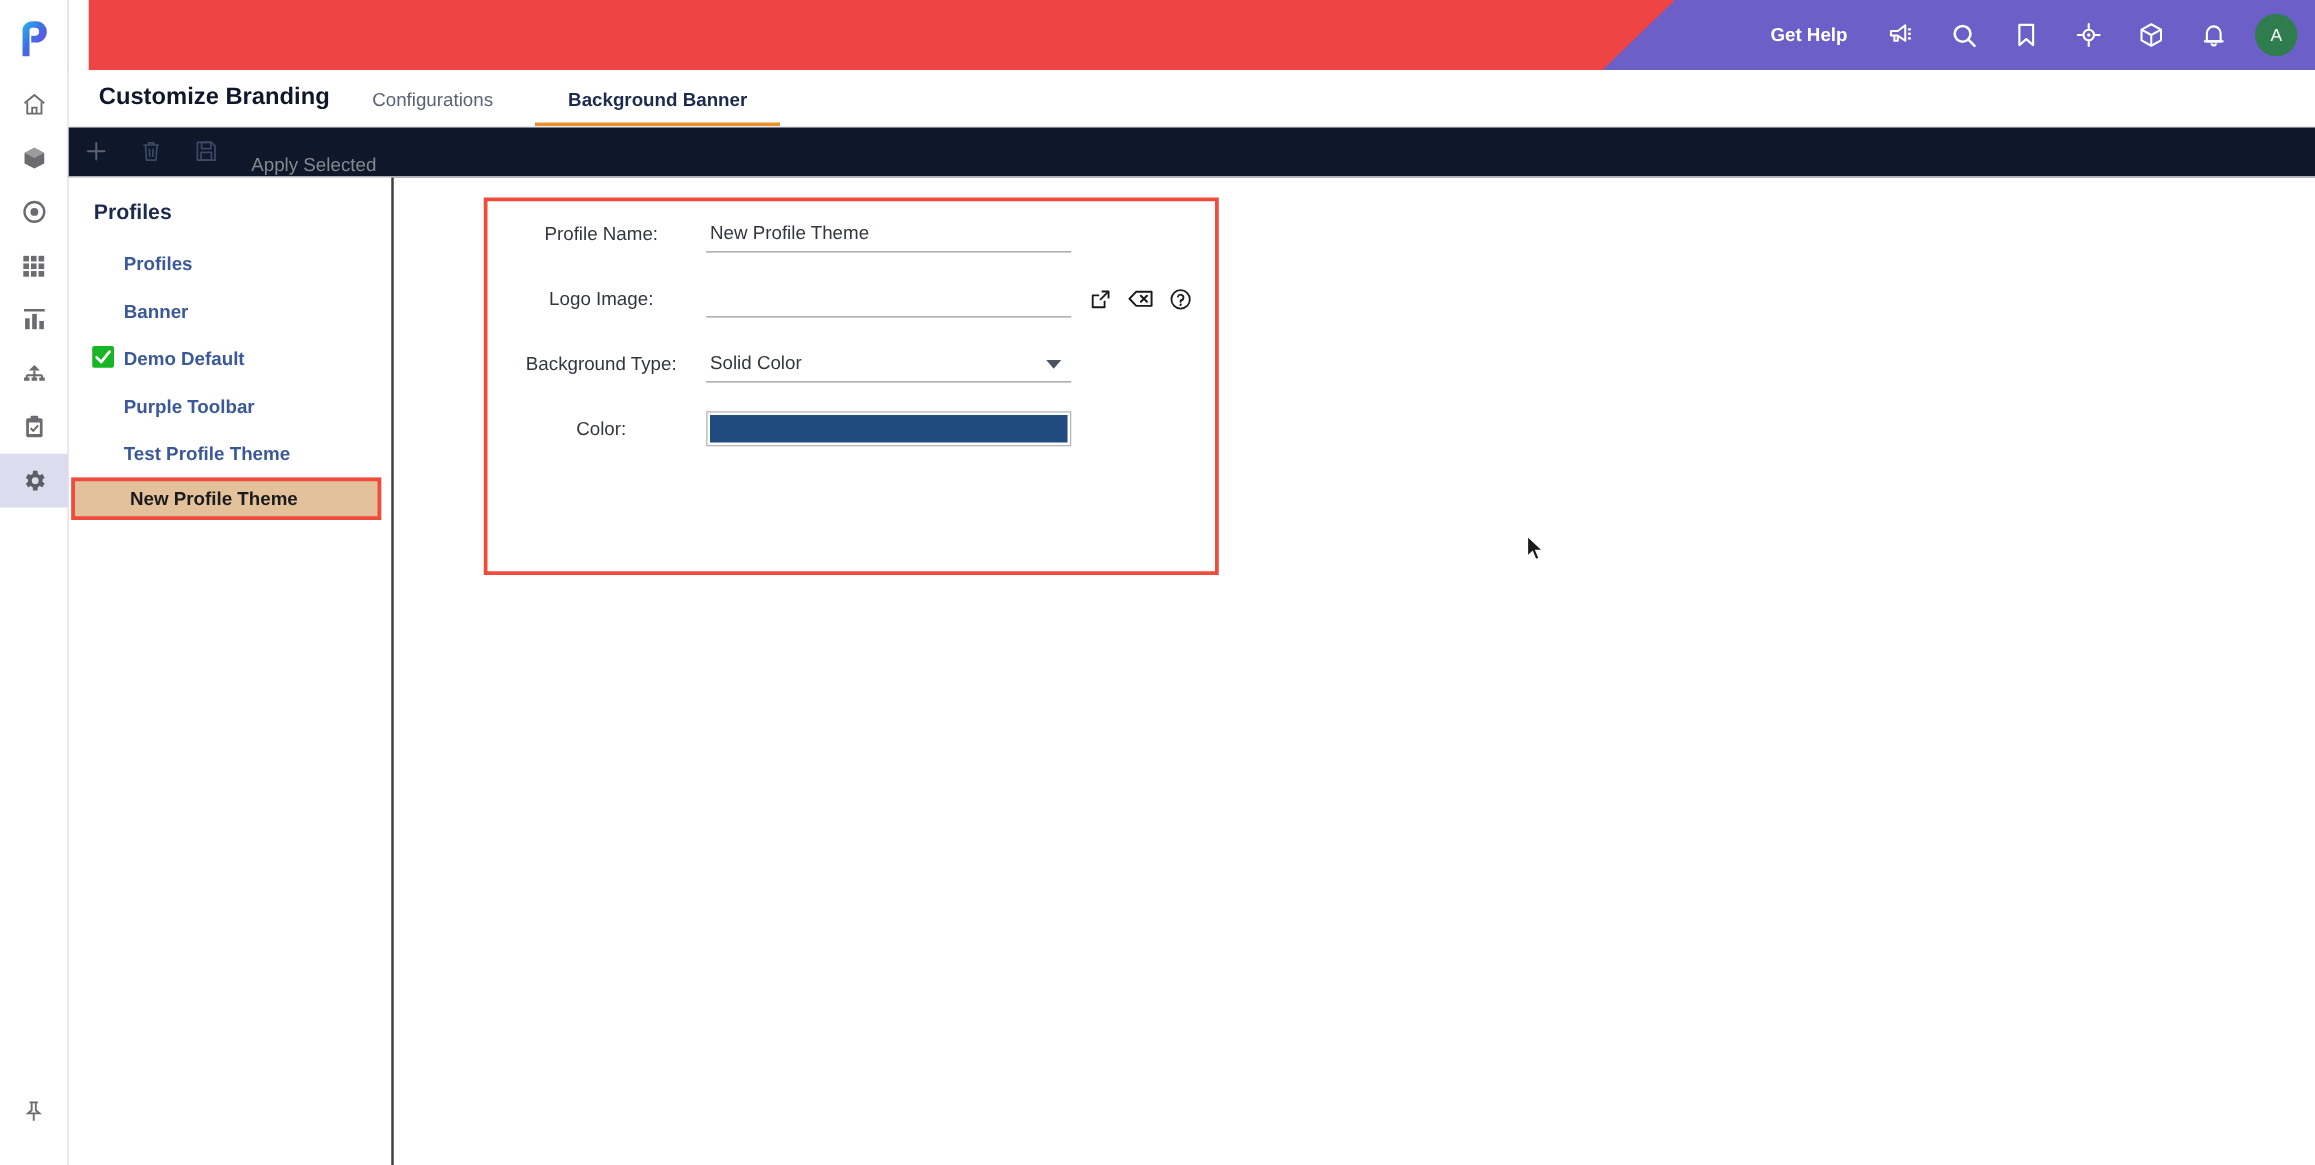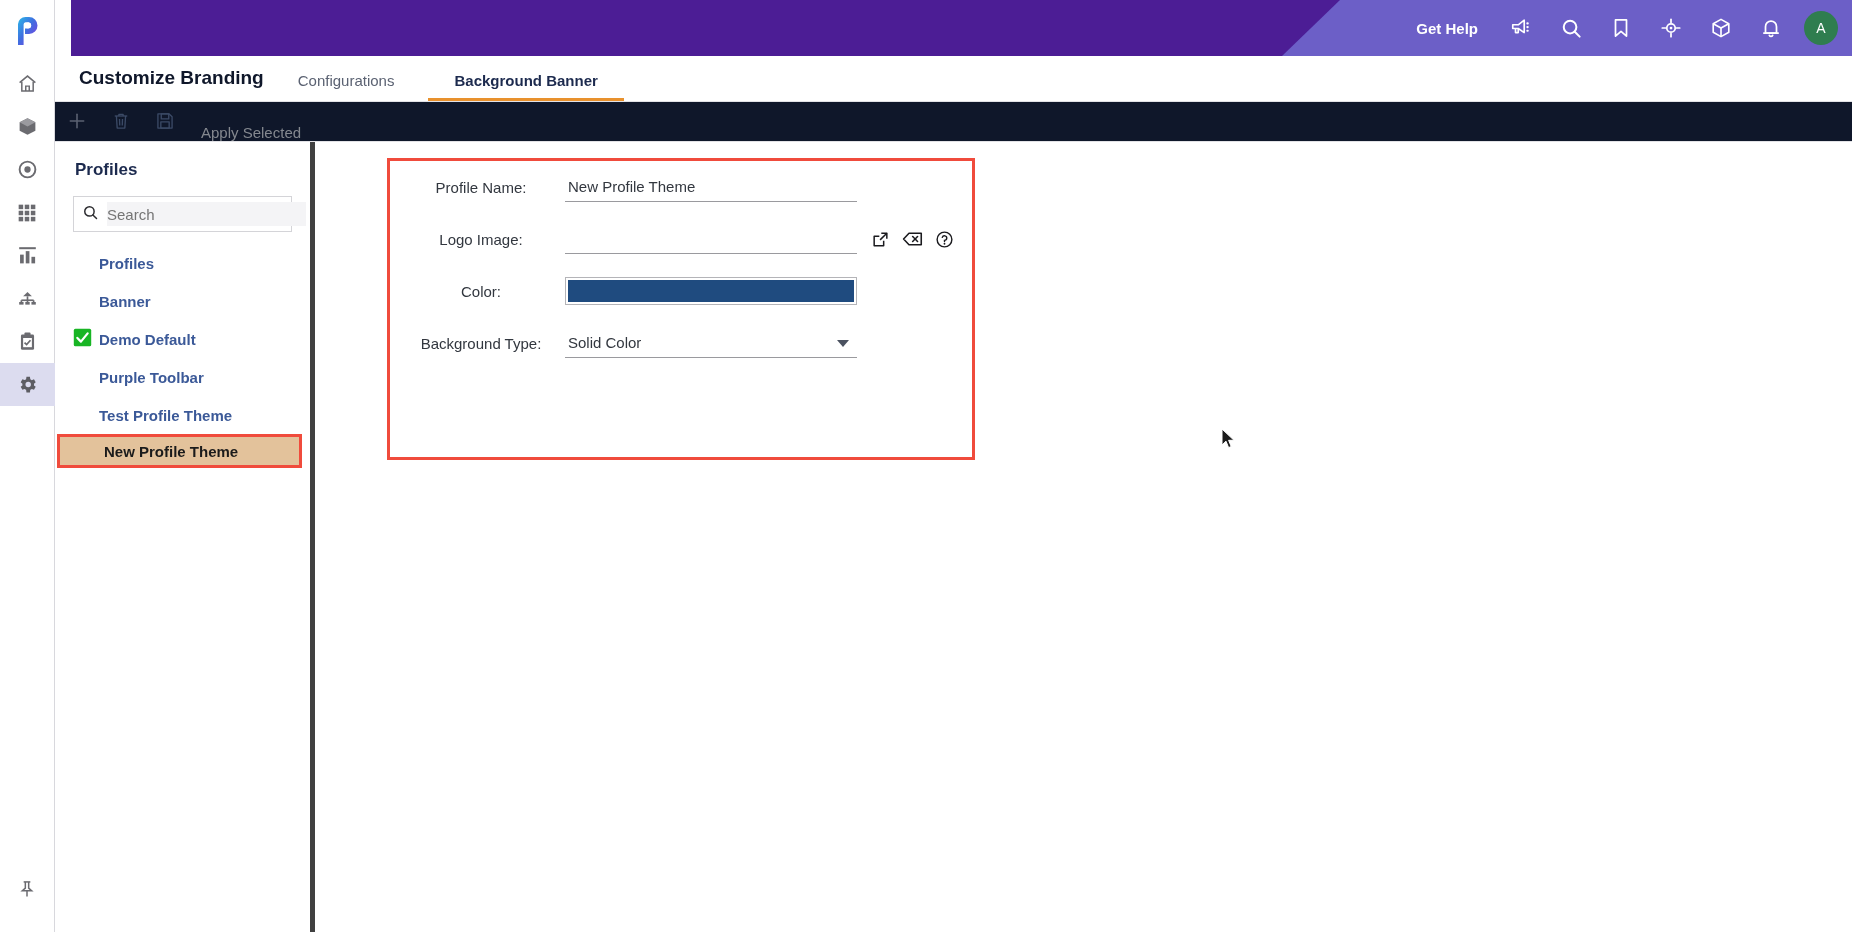--- a/index.html
+++ b/index.html
@@ -26,21 +26,21 @@
     cursor: pointer;
   }
   .rail-btn.active { background: #dcdcef; }
   .rail-btn svg { display:block; }
   #rail-spacer { flex: 1 1 auto; }
   #rail-pin { margin-bottom: 22px; }
 
   
   #banner {
     position: absolute; left: 55px; top: 0; right: 0; height: 56px;
-    background: #4c1d95;
+    background: #ef4444;
     overflow: hidden;
     margin-left: 16px;
   }
   #banner-purple {
     position: absolute; top: 0; right: 0; height: 56px; width: 570px;
     background: #6c5fc7;
     clip-path: polygon(58px 0, 100% 0, 100% 100%, 0 100%);
   }
   #banner-right {
     position: absolute; right: 0; top: 0; height: 56px;
@@ -93,21 +93,21 @@
   }
   .tb-btn svg { display:block; }
   #apply-selected {
     font-size: 15px; color: #84888f; margin-left: 14px;
     cursor: pointer; white-space: nowrap;
   }
 
   
   #profiles {
     position: absolute; left: 55px; top: 142px; width: 260px; bottom: 0;
-    background: #ffffff; border-right: 5px solid #404040;
+    background: #ffffff; border-right: 2px solid #404040;
   }
   #profiles-title {
     font-size: 17px; font-weight: bold; color: #1c2a4e;
     padding: 18px 0 0 20px;
   }
   #search-box {
     margin: 16px 18px 0 18px; height: 36px;
     border: 1px solid #d4d4d8; background: #fff;
     display: flex; align-items: center; padding: 0 8px;
   }
@@ -405,29 +405,20 @@
           <rect x="7" y="13" width="10" height="7.5"></rect>
         </svg>
       </span>
     </div>
     <div id="apply-selected">Apply Selected</div>
   </div>
 
   <div id="profiles">
     <div id="profiles-title">Profiles</div>
 
-    <div id="search-box">
-      <span>
-        <svg width="17" height="17" viewBox="0 0 24 24" fill="none" stroke="#2b2b2f" stroke-width="2.1" stroke-linecap="round">
-          <circle cx="10.5" cy="10.5" r="6.6"></circle>
-          <path d="M15.4 15.4 L20.5 20.5"></path>
-        </svg>
-      </span>
-      <input id="search-input" type="text" placeholder="Search" style="">
-    </div>
 
     <div id="profile-list">
 
       <div class="profile-item">
         <span class="chk"></span>
         <span class="plabel">Profiles</span>
       </div>
 
       <div class="profile-item">
         <span class="chk"></span>
@@ -501,34 +492,34 @@
               <circle cx="12" cy="12" r="9.3"></circle>
               <path d="M9.2 9.3 A2.9 2.9 0 1 1 12 13.1 L12 14.6"></path>
               <path d="M12 17.4 L12 17.5" stroke-width="2.3"></path>
             </svg>
           </span>
         </span>
       </div>
     </div>
 
     <div class="frow">
-      <div class="flabel">Color:</div>
-      <div class="fswatch-wrap">
-        <div class="fswatch" style="background: rgb(31, 75, 127);"></div>
-      </div>
-    </div>
-
-    <div class="frow">
       <div class="flabel">Background Type:</div>
       <div class="finput">
         <span class="ftext">Solid Color</span>
         <span class="caret"></span>
       </div>
     </div>
 
+    <div class="frow">
+      <div class="flabel">Color:</div>
+      <div class="fswatch-wrap">
+        <div class="fswatch" style="background: rgb(31, 75, 127);"></div>
+      </div>
+    </div>
+
 
   </div>
 
   <div id="cursor">
     <svg width="15" height="22" viewBox="0 0 15 22">
       <path d="M1 1 L1 17 L5 13.2 L7.6 19.6 L10.2 18.5 L7.6 12.3 L13 12.3 Z" fill="#1b1b1b" stroke="#ffffff" stroke-width="1"></path>
     </svg>
   </div>
 
 </div>

